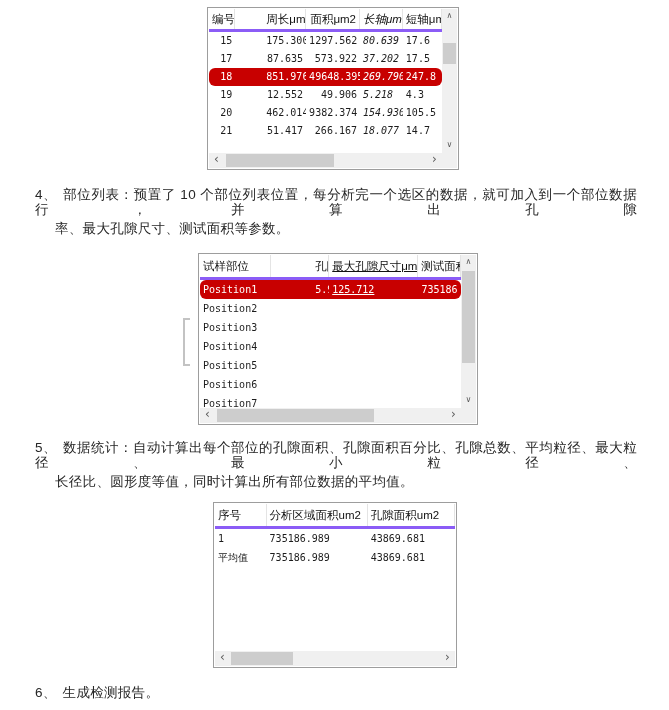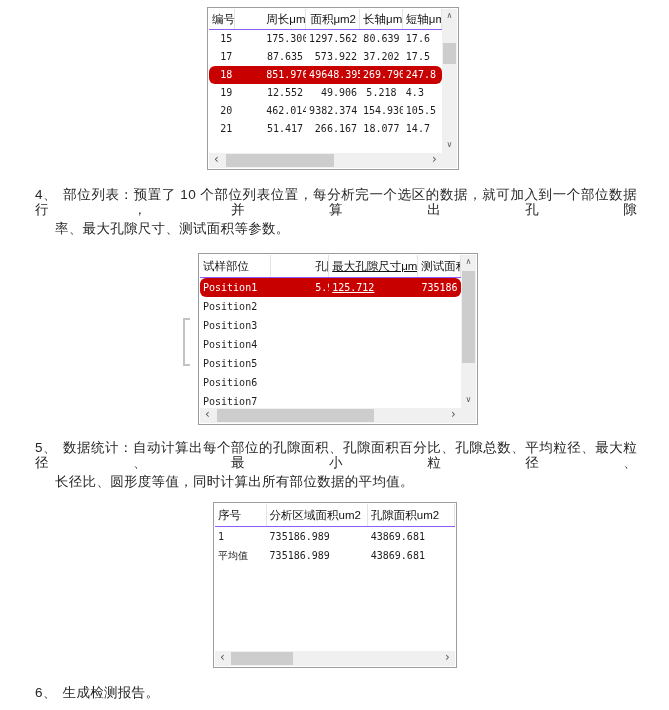--- a/index.html
+++ b/index.html
@@ -17,31 +17,31 @@
   
   .tablebox{position:absolute;background:#fff;border:1px solid #9d9d9d;box-sizing:border-box;}
   .grid{position:absolute;left:1px;top:1px;bottom:16px;overflow:hidden;background:#fff;}
   .grid.hasvs{right:16px;}
   .grid.novs{right:1px;}
   .trow{display:flex;width:100%;}
   .tcell{box-sizing:border-box;padding:0 3px;overflow:hidden;white-space:nowrap;
          font-family:"DejaVu Sans Mono",monospace;font-size:10px;color:#1c1c1c;}
   .thead .tcell{font-family:"Liberation Sans",sans-serif;font-size:11.5px;color:#111;
                 border-right:1px solid #e4e4e4;}
-  .thead{border-bottom:1px solid #8b5cf6;}
+  .thead{border-bottom:3px solid #8b5cf6;}
   .trow.sel{background:#c80000;border-radius:6px;}
   .trow.sel .tcell{color:#ffffff;}
 
   
   .t1 .trow{height:18px;line-height:18px;}
   .t1 .trow.thead{height:20px;line-height:20px;}
   .t1 .c0{width:28px;text-align:right;}
   .t1 .c1{width:46px;text-align:right;margin-left:28px;}
   .t1 .c2{width:58px;text-align:right;}
-  .t1 .c3{width:46px;text-align:center;}
+  .t1 .c3{width:46px;text-align:left;font-style:italic;}
   .t1 .c4{width:42px;text-align:left;}
   .t1 .thead .c0{text-align:left;}
   .t1 .thead .c4{text-align:left;}
 
   
   .t2 .trow{height:19px;line-height:19px;}
   .t2 .trow.thead{height:22px;line-height:22px;}
   .t2 .c0{width:72px;}
   .t2 .c1{width:58px;padding-left:44px;}
   .t2 .c2{width:90px;text-decoration:underline;}

